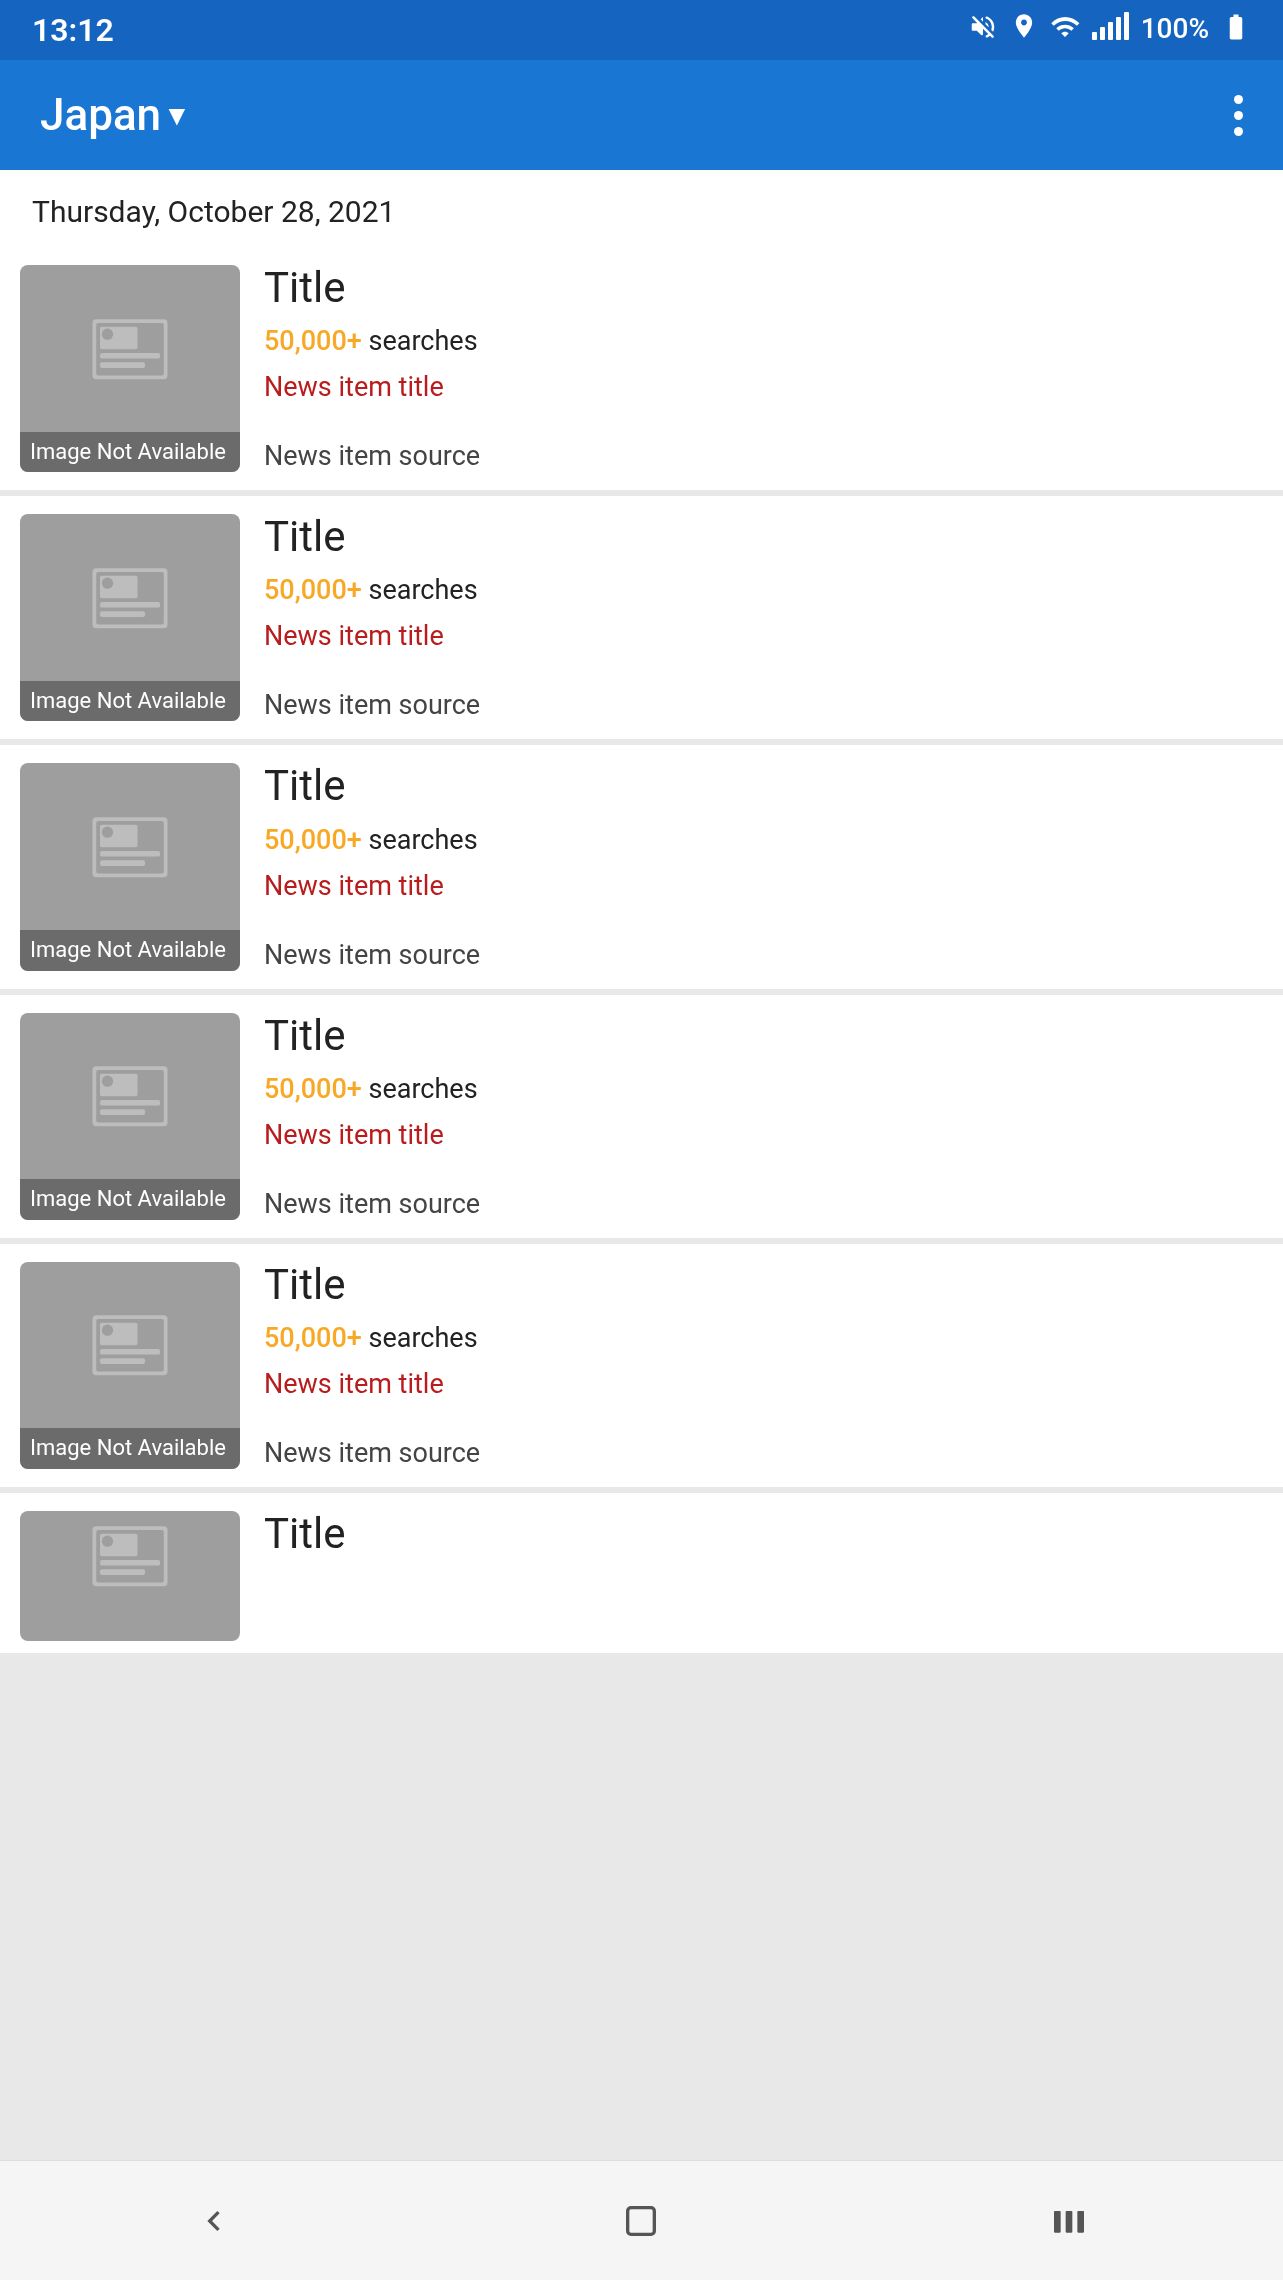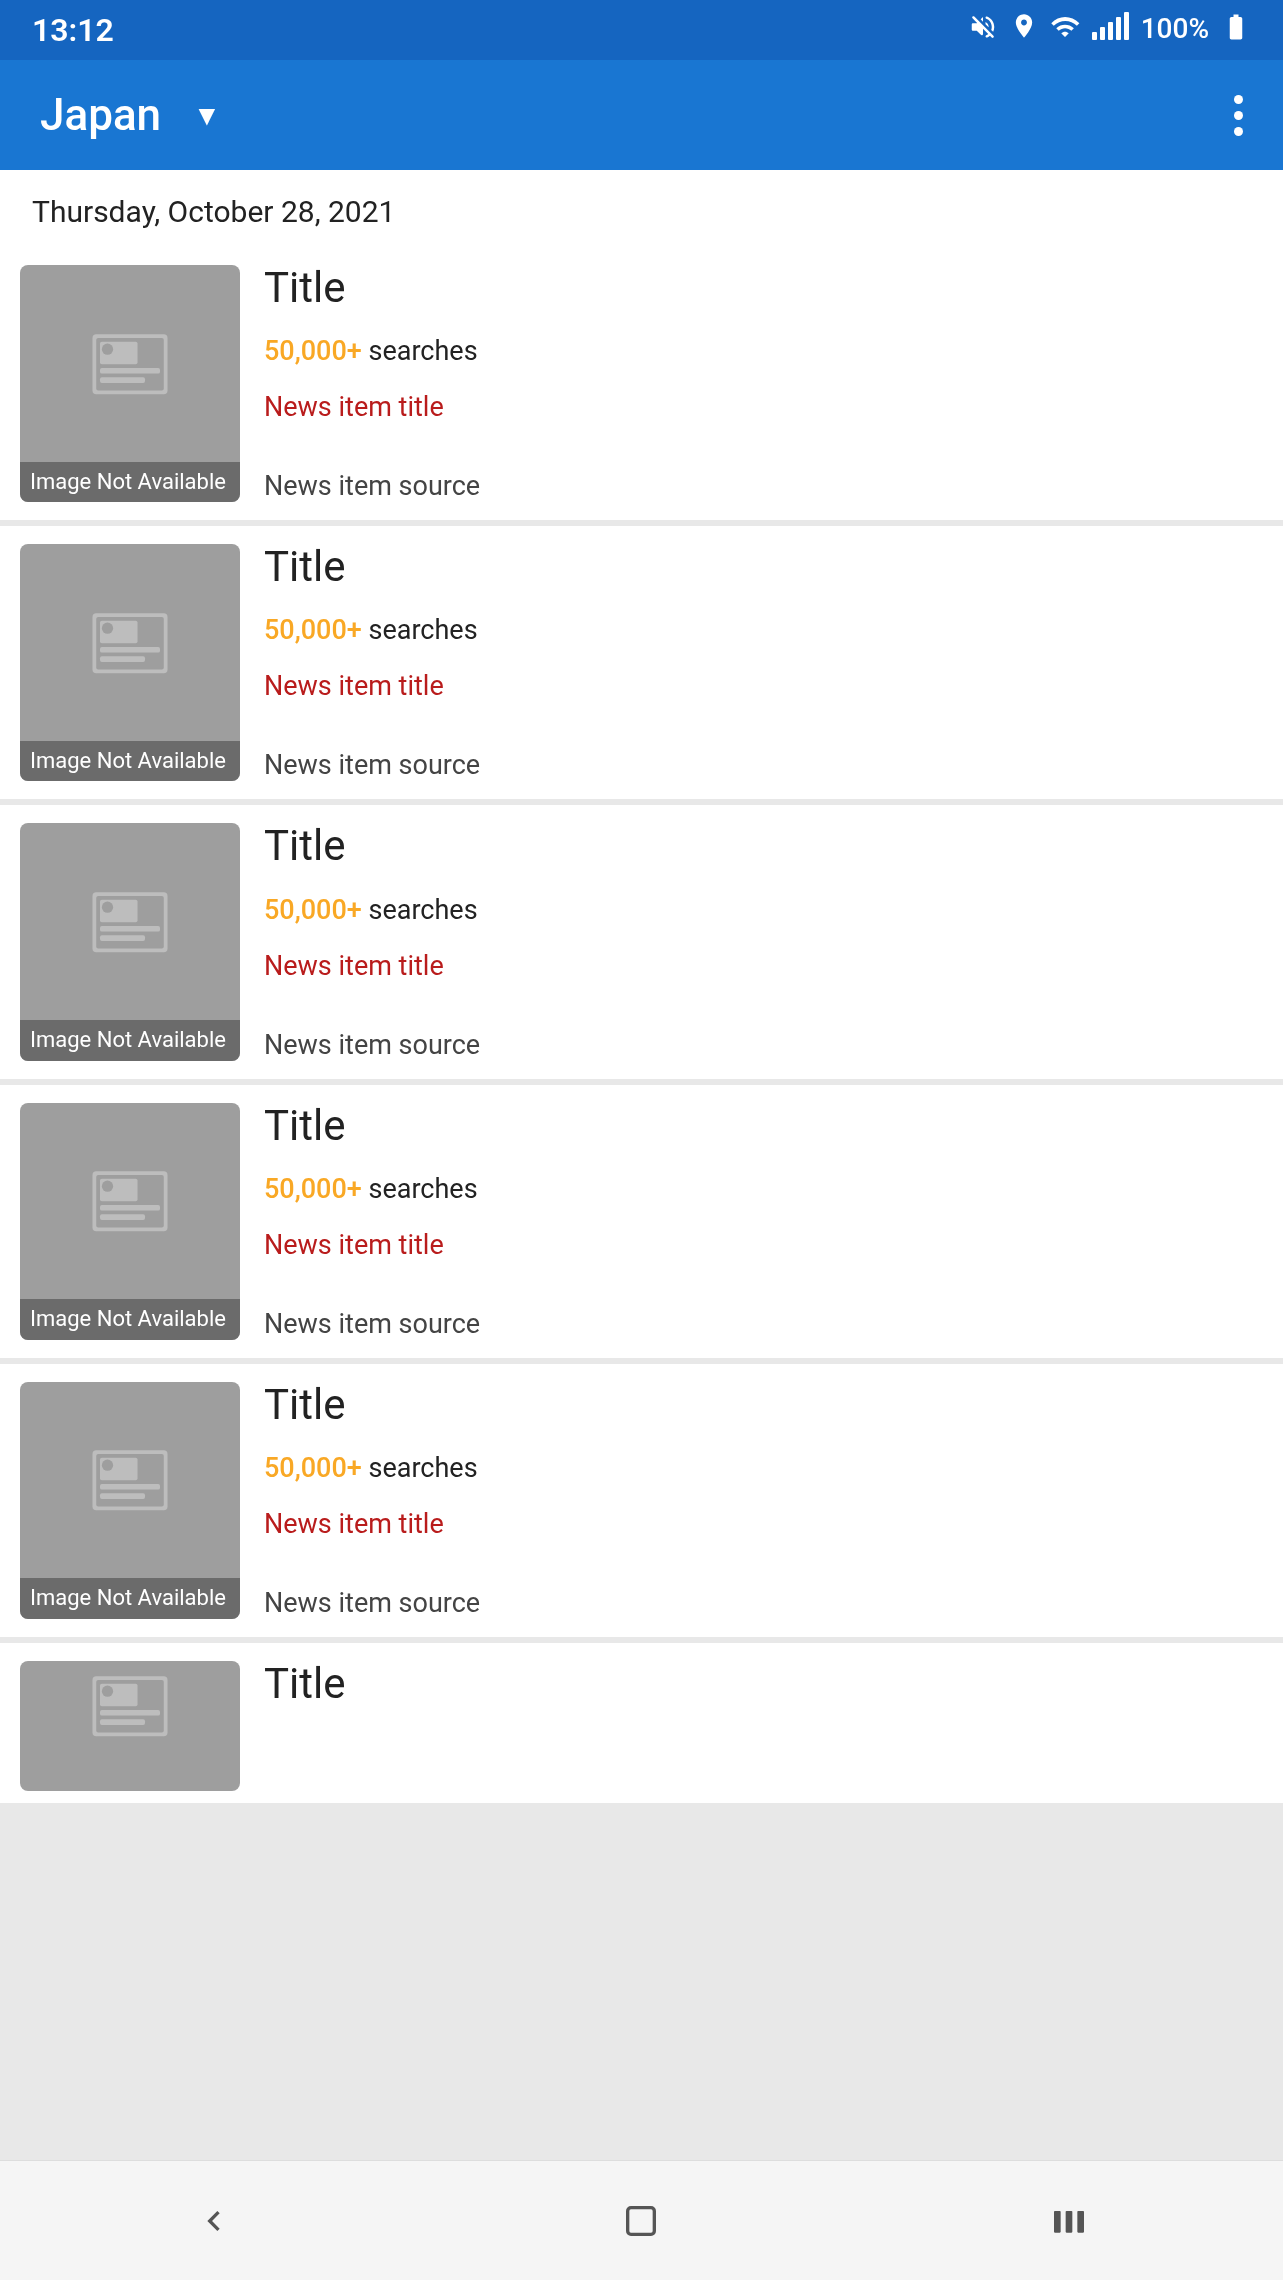--- a/index.html
+++ b/index.html
@@ -45,21 +45,21 @@
       height: 110px;
       display: flex;
       align-items: center;
       justify-content: space-between;
       padding: 0 40px;
     }
 
     .app-bar-title-area {
       display: flex;
       align-items: center;
-      gap: 32px;
+      gap: 2px;
       cursor: pointer;
     }
 
     .app-bar-title {
       color: white;
       font-size: 44px;
       font-weight: 500;
     }
 
     .dropdown-arrow {
@@ -150,21 +150,21 @@
       width: 100%;
       line-height: 1.3;
     }
 
     
     .news-info {
       flex: 1;
       display: flex;
       flex-direction: column;
       justify-content: flex-start;
-      gap: 24px;
+      gap: 14px;
     }
 
     .news-title {
       font-size: 42px;
       font-weight: 400;
       color: #222;
       line-height: 1.1;
     }
 
     .news-searches {

